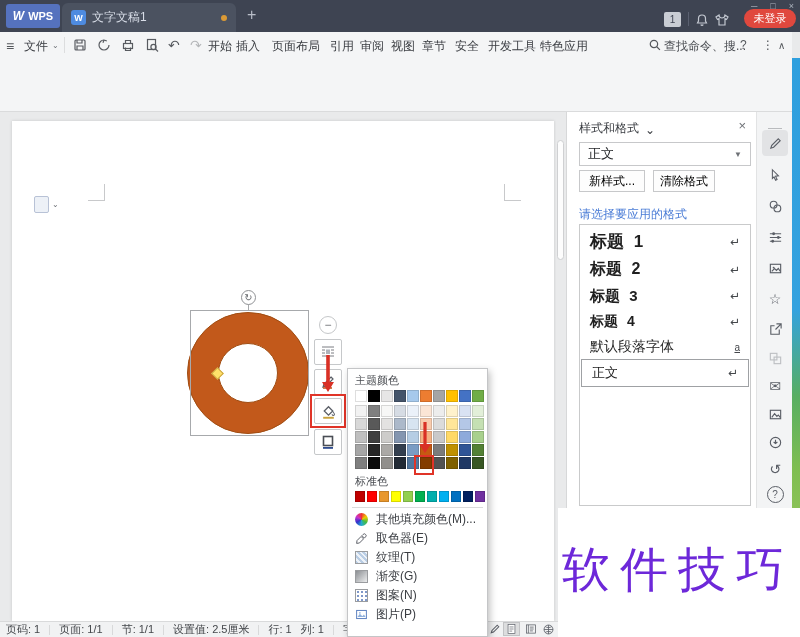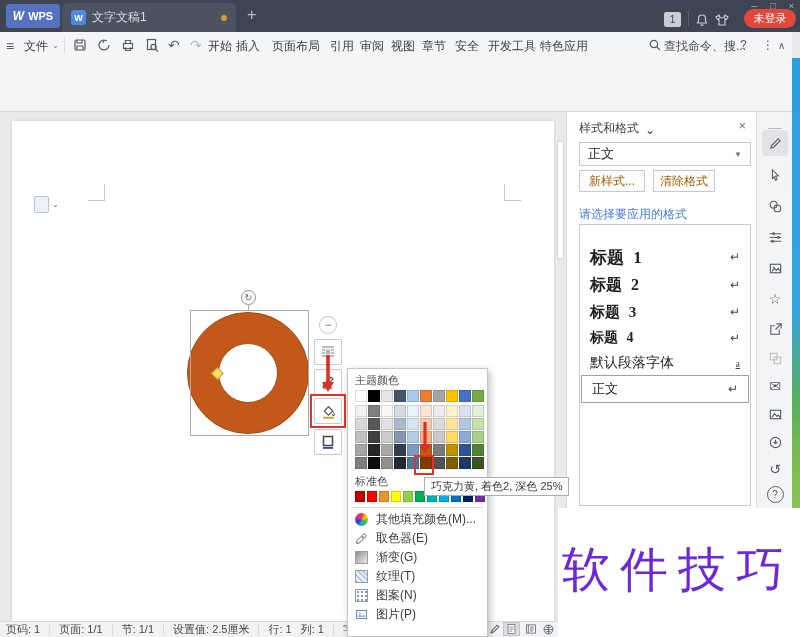--- a/index.html
+++ b/index.html
@@ -77,24 +77,24 @@
   .ic-tex{background:repeating-linear-gradient(45deg,#B9CDE4 0 2px,#EDF2F8 2px 4px);border:1px solid #9A9C9F;box-sizing:border-box;}
   .ic-pat{background:radial-gradient(#7F98C9 1px,transparent 1.2px);background-size:4px 4px;border:1px solid #9A9C9F;box-sizing:border-box;}
   .tooltip{position:absolute;left:424px;top:477px;height:19px;background:#FCFCFC;border:1px solid #ACADAF;z-index:60;
            font-size:11px;color:#3A3D42;display:flex;align-items:center;padding:0 6px;white-space:nowrap;box-sizing:border-box;}
   
   .sidebar{position:absolute;left:566px;top:112px;width:190px;height:525px;background:#fff;border-left:1px solid #D7D8D9;box-sizing:border-box;}
   .sb-head{position:absolute;left:12px;top:8px;font-size:12px;color:#3A3D42;}
   .sb-close{position:absolute;right:10px;top:6px;color:#6E7176;font-size:13px;}
   .sb-combo{position:absolute;left:12px;top:30px;width:172px;height:24px;border:1px solid #C7C8CA;background:#fff;
             display:flex;align-items:center;padding:0 8px;font-size:13px;color:#26282B;box-sizing:border-box;}
-  .sb-btn{position:absolute;top:58px;height:22px;border:1px solid #C7C8CA;background:#FDFDFD;font-size:12px;color:#a16207;
+  .sb-btn{position:absolute;top:58px;height:22px;border:1px solid #C7C8CA;background:#FDFDFD;font-size:12px;color:#000000;
           display:flex;align-items:center;justify-content:center;box-sizing:border-box;}
   .sb-hint{position:absolute;left:12px;top:94px;font-size:12px;color:#4A7CD6;}
-  .style-list{position:absolute;left:12px;top:112px;width:172px;height:282px;border:1px solid #C9CACB;background:#fff;box-sizing:border-box;padding-top:18px;font-family:Liberation Serif, serif;}
+  .style-list{position:absolute;left:12px;top:112px;width:172px;height:282px;border:1px solid #C9CACB;background:#fff;box-sizing:border-box;padding-top:2px;}
   .st-row{display:flex;align-items:center;justify-content:space-between;padding:0 10px;color:#1F1F1F;}
   .st-mark{font-size:12px;color:#44474B;}
   .st-sel{border:1px solid #9FA1A4;margin:0 1px;}
   
   .right-rail{position:absolute;left:756px;top:112px;width:36px;height:403px;background:#F3F4F5;border-left:1px solid #E2E3E4;box-sizing:border-box;}
   .rail-btn{position:absolute;left:5px;width:26px;height:26px;display:flex;align-items:center;justify-content:center;color:#5A5E66;font-size:14px;}
   .rail-active{background:#E2E3E5;border-radius:4px;}
   .desktop-sliver{position:absolute;left:792px;top:58px;width:8px;height:457px;
      background:linear-gradient(180deg,#2E9FDE 0%,#35A2DF 55%,#58AE62 74%,#7FBE52 90%,#8CC258 100%);}
   .statusbar{position:absolute;left:0;top:621px;width:792px;height:16px;background:#F1F2F3;border-top:1px solid #D9DADB;
@@ -500,26 +500,26 @@
         </div>
         <div class="cm-item">
           <span class="ic13 ">
             <svg width="13" height="13" viewBox="0 0 16 16">
               <path d="M13 3a2 2 0 0 0-3 0L8.5 4.5 11.5 7.5 13 6a2 2 0 0 0 0-3zM7.5 5.5l-5 5L2 14l3.5-.5 5-5z" fill="none" stroke="#5A5E66" stroke-width="1.2"></path>
             </svg>
           </span>
           <span>取色器(E)</span>
         </div>
         <div class="cm-item">
+          <span class="ic13 ic-tex"></span>
+          <span>纹理(T)</span>
+        </div>
+        <div class="cm-item">
           <span class="ic13 ic-grad"></span>
           <span>渐变(G)</span>
-        </div>
-        <div class="cm-item">
-          <span class="ic13 ic-tex"></span>
-          <span>纹理(T)</span>
         </div>
         <div class="cm-item">
           <span class="ic13 ic-pat"></span>
           <span>图案(N)</span>
         </div>
         <div class="cm-item">
           <span class="ic13 ">
             <svg width="13" height="13" viewBox="0 0 16 16">
               <rect x="2" y="3" width="12" height="10" fill="none" stroke="#5A7FBF" stroke-width="1.2"></rect>
               <path d="M3 11l3-4 3 3 2-2 2 3z" fill="#8FB0DC"></path>
@@ -528,21 +528,20 @@
           </span>
           <span>图片(P)</span>
         </div>
       </div>
   </div>
   <div class="red-box" style="left:414px;top:455px;width:20px;height:20px;z-index:55"></div>
   <svg class="ab" style="left:417px;top:422px;z-index:56" width="16" height="34" viewBox="0 0 16 34">
     <rect x="6.4" y="0" width="3.2" height="22" fill="#D93025"></rect>
       <polygon points="2,22 14,22 8,31" fill="#D93025"></polygon>
     </svg>
-  <div class="tooltip">巧克力黄, 着色2, 深色 25%</div>
 
   <div class="sidebar">
     <span class="sb-head">样式和格式</span>
     <span class="sb-head caret" style="left:78px;top:11px">⌄</span>
     <span class="sb-close">×</span>
     <div class="sb-combo">
       <span>正文</span>
       <span style="margin-left:auto;font-size:8px;color:#6E7176">▼</span>
     </div>
     <div class="sb-btn" style="left:12px;width:66px">新样式...</div>

